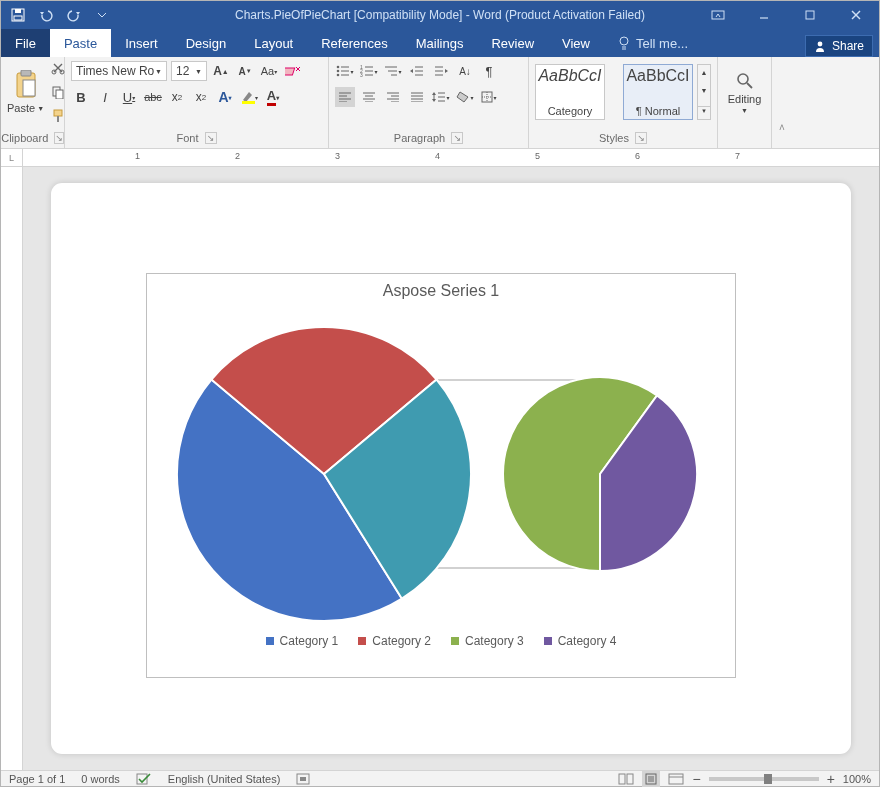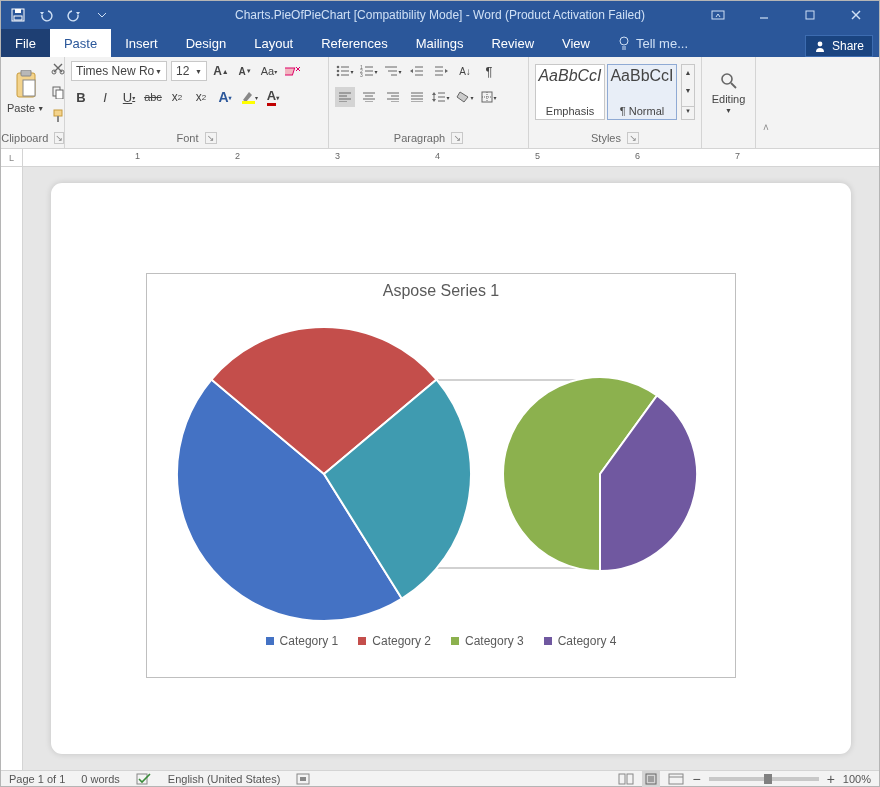--- a/index.html
+++ b/index.html
@@ -36,21 +36,21 @@
   .ribbon{height:92px;background:var(--ribbon-bg);border-bottom:1px solid var(--ribbon-border);display:flex;font-size:11px;color:#444;}
   .group{border-right:1px solid var(--ribbon-border);display:flex;flex-direction:column;justify-content:space-between;padding:4px 6px 2px;}
   .group .glabel{text-align:center;font-size:11px;color:#6a6a6a;display:flex;justify-content:center;align-items:center;gap:6px;height:16px;}
   .group .gmain{display:flex;align-items:center;gap:4px;height:62px;}
   .bigbtn{display:flex;flex-direction:column;align-items:center;justify-content:center;width:44px;height:62px;gap:2px;}
   .bigbtn .bil{font-size:11px;display:flex;align-items:center;gap:2px;}
   .small-col{display:flex;flex-direction:column;gap:4px;justify-content:center;}
   .rowctrl{display:flex;align-items:center;gap:4px;}
   .dd{border:1px solid #c8c8c8;background:#fff;height:20px;display:flex;align-items:center;padding:0 4px;font-size:12px;}
   .icbtn{width:20px;height:20px;display:flex;align-items:center;justify-content:center;border:1px solid transparent;}
-  .styles-gallery{display:flex;gap:2px;border-radius:12px;}
+  .styles-gallery{display:flex;gap:18px;border-radius:12px;}
   .style-box{width:70px;height:56px;border:1px solid #c8c8c8;background:#fff;display:flex;flex-direction:column;align-items:center;justify-content:space-between;padding:2px;}
   .style-box .prev{font-size:16px;color:#444;}
   .style-box .sn{font-size:11px;color:#444;}
   .style-box.sel{border:1px solid #8faad4;background:#e8eef7;}
   .dlaunch{font-size:9px;color:#888;border:1px solid #c8c8c8;width:12px;height:12px;display:flex;align-items:center;justify-content:center;}
   
   .horiz-ruler{height:18px;background:#fff;border-bottom:1px solid var(--ribbon-border);display:flex;}
   .ruler-corner{width:22px;border-right:1px solid var(--ribbon-border);display:flex;align-items:center;justify-content:center;font-size:9px;color:#888;}
   .ruler-track{flex:1;position:relative;font-size:9px;color:#666;}
   .ruler-track .tick{position:absolute;top:2px;}
@@ -371,21 +371,21 @@
           <span>Paragraph</span>
           <span class="dlaunch">↘</span>
         </div>
     </div>
 
     <div class="group" style="flex:0 0 auto">
       <div class="gmain">
         <div class="styles-gallery">
           <div class="style-box">
               <div class="prev" style="font-style:italic">AaBbCcI</div>
-              <div class="sn">Emphasis</div>
+              <div class="sn">Category</div>
             </div>
           <div class="style-box sel">
               <div class="prev">AaBbCcI</div>
               <div class="sn">¶ Normal</div>
             </div>
         </div>
         <div class="small-col" style="border:1px solid #c8c8c8;height:56px;width:14px;justify-content:space-around">
           <span style="font-size:7px;text-align:center">▲</span>
           <span style="font-size:7px;text-align:center">▼</span>
           <span style="font-size:7px;text-align:center;border-top:1px solid #c8c8c8">▾</span>

